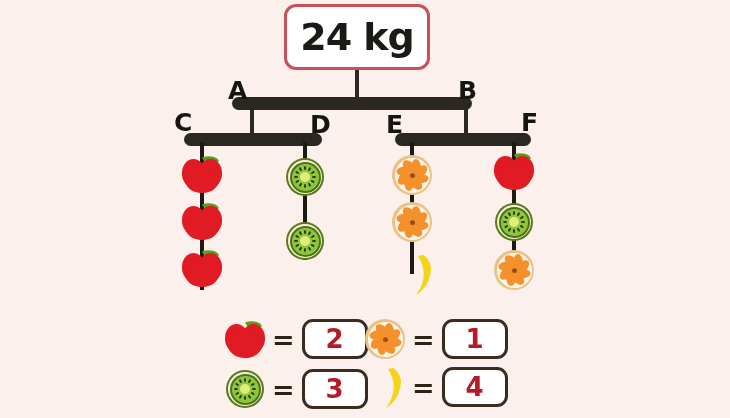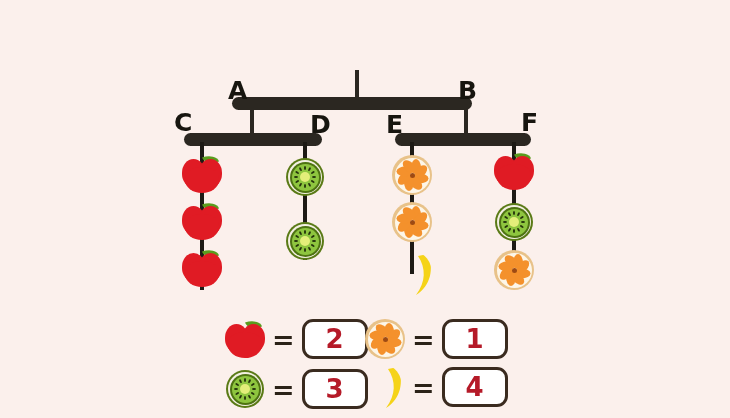--- a/index.html
+++ b/index.html
@@ -263,20 +263,23 @@
     color: #b51a28;
     font-family: "DejaVu Sans", "Liberation Sans", sans-serif;
     line-height: 1;
   }
 </style>
 </head>
 <body>
 
 <div id="puzzle-root">
 
+  <div class="weight-box">
+    <span class="weight-text">24 kg</span>
+  </div>
 
   <div class="rod" style="left:355px; top:70px; height:28px;"></div>
 
   <div class="beam" style="left:232px; top:97px; width:240px;"></div>
 
   <div class="node-label" style="left:228px; top:78px;">A</div>
   <div class="node-label" style="left:458px; top:78px;">B</div>
 
   <div class="rod" style="left:250px; top:108px; height:28px;"></div>
   <div class="rod" style="left:464px; top:108px; height:28px;"></div>

